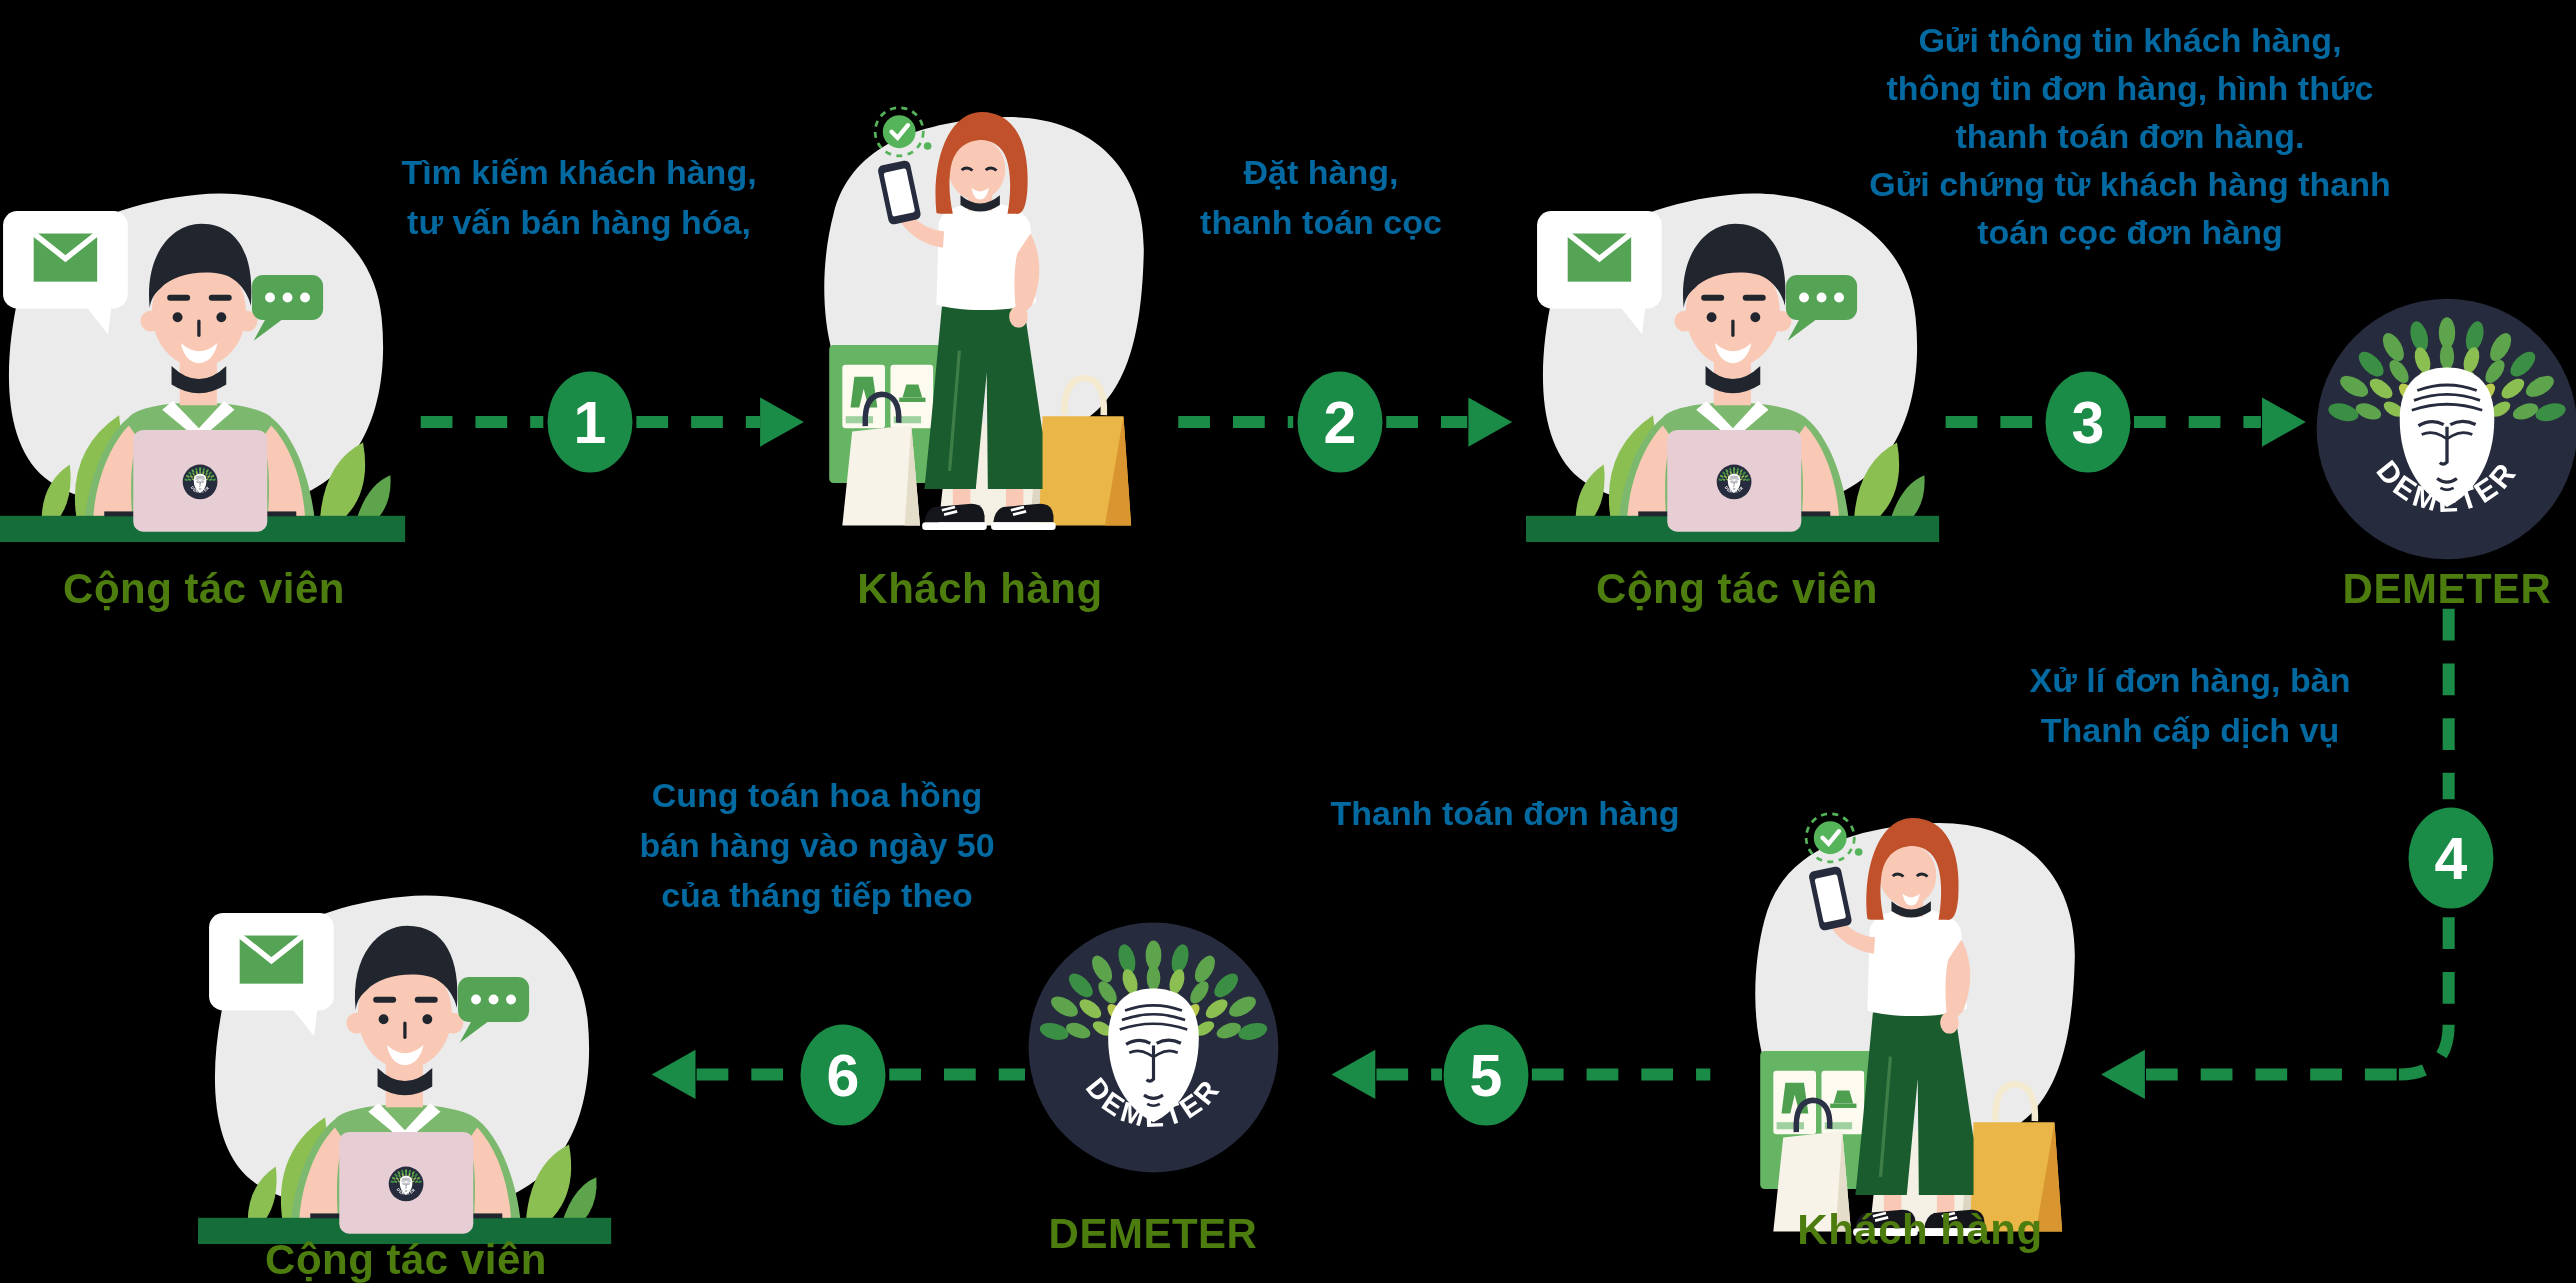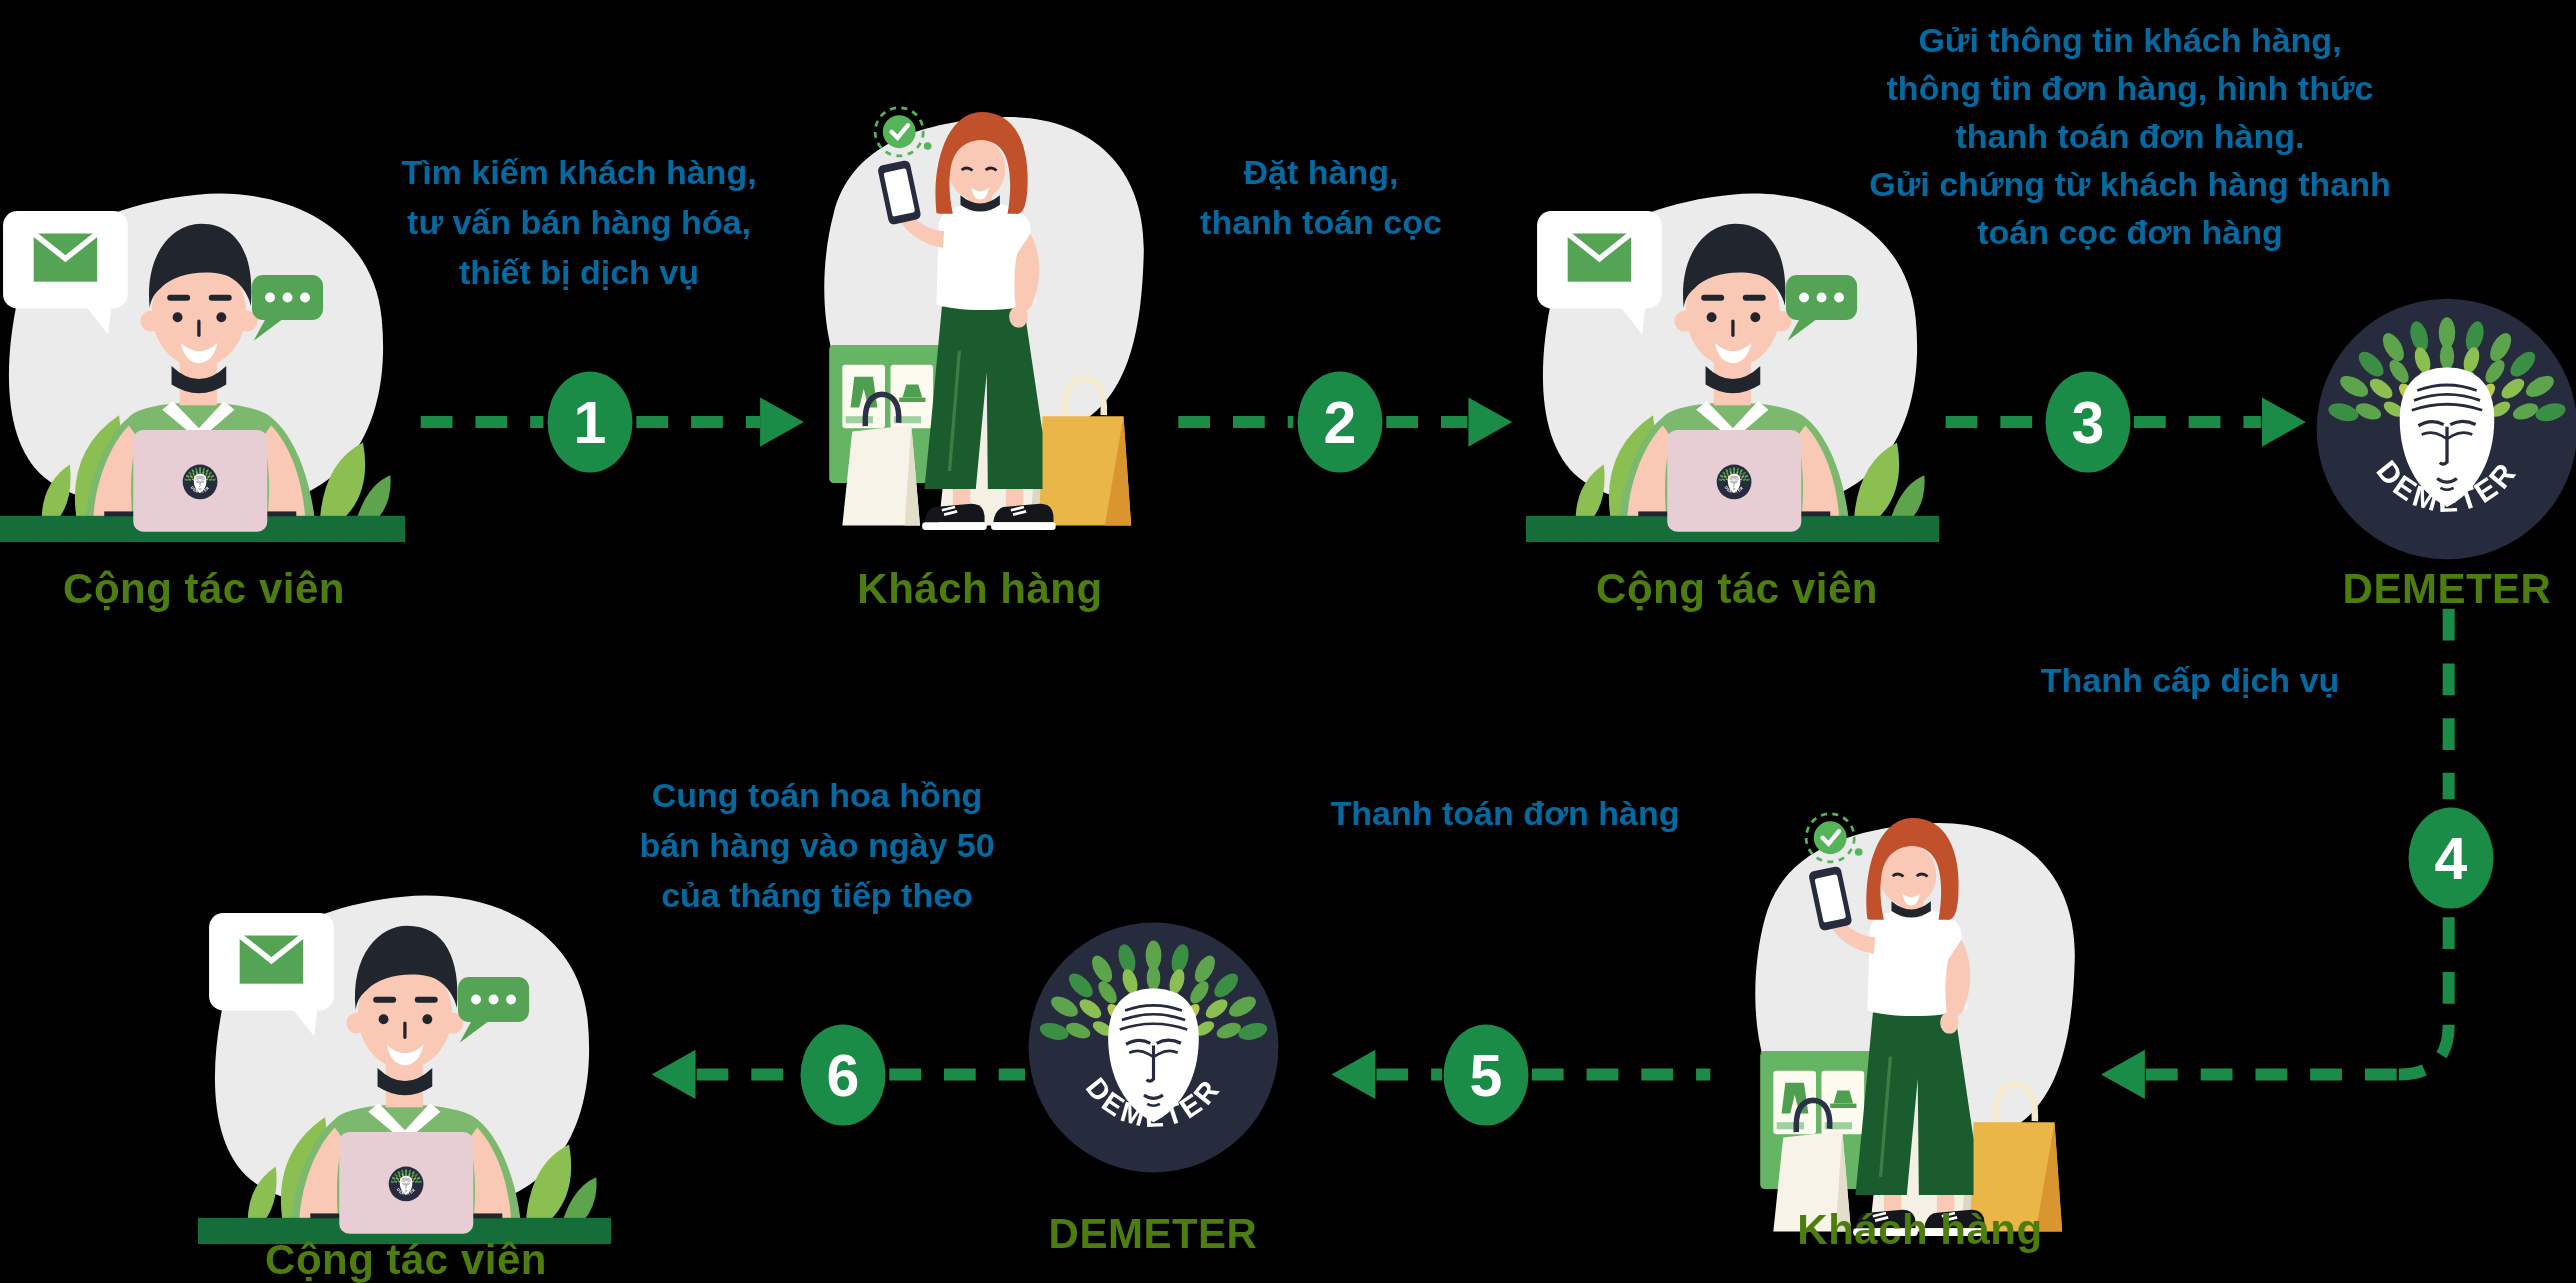--- a/index.html
+++ b/index.html
@@ -306,34 +306,34 @@
 <div class="step" style="left:1486px;top:1075px">
     <span>5</span>
   </div>
 <div class="step" style="left:843px;top:1075px">
     <span>6</span>
   </div>
 
 <div class="ann" style="left:579px;top:147px">
   <div>Tìm kiếm khách hàng,</div>
   <div>tư vấn bán hàng hóa,</div>
-  <div>thiết bị dịch vụ</div>
 </div>
 <div class="ann" style="left:1321px;top:147px">
   <div>Đặt hàng,</div>
   <div>thanh toán cọc</div>
 </div>
 <div class="ann tight" style="left:2130px;top:16.4px">
   <div>Gửi thông tin khách hàng,</div>
   <div>thông tin đơn hàng, hình thức</div>
   <div>thanh toán đơn hàng.</div>
   <div>Gửi chứng từ khách hàng thanh</div>
   <div>toán cọc đơn hàng</div>
 </div>
 <div class="ann" style="left:2190px;top:655px">
+  <div>Xử lí đơn hàng, bàn</div>
   <div>Thanh cấp dịch vụ</div>
 </div>
 <div class="ann" style="left:1505px;top:788px">
   <div>Thanh toán đơn hàng</div>
 </div>
 <div class="ann" style="left:817px;top:770px">
   <div>Cung toán hoa hồng</div>
   <div>bán hàng vào ngày 50</div>
   <div>của tháng tiếp theo</div>
 </div>

